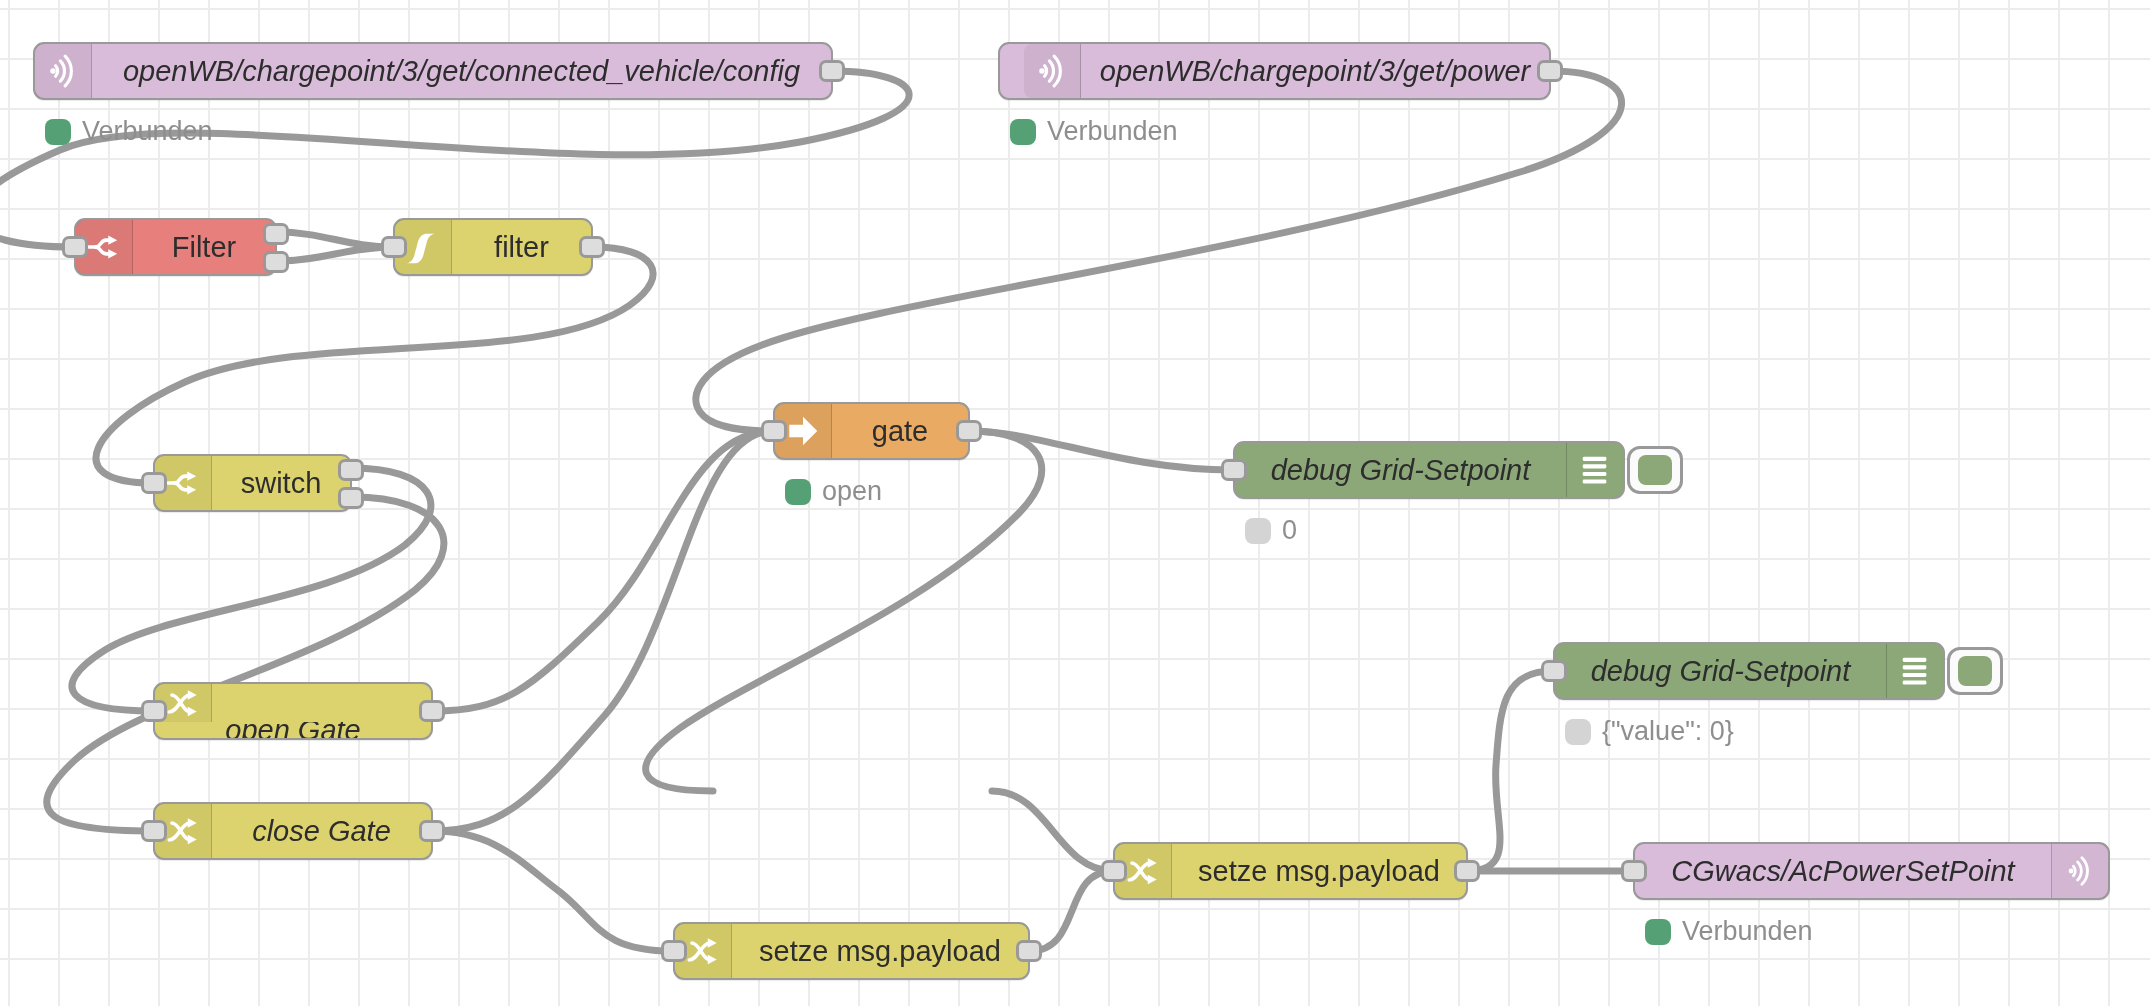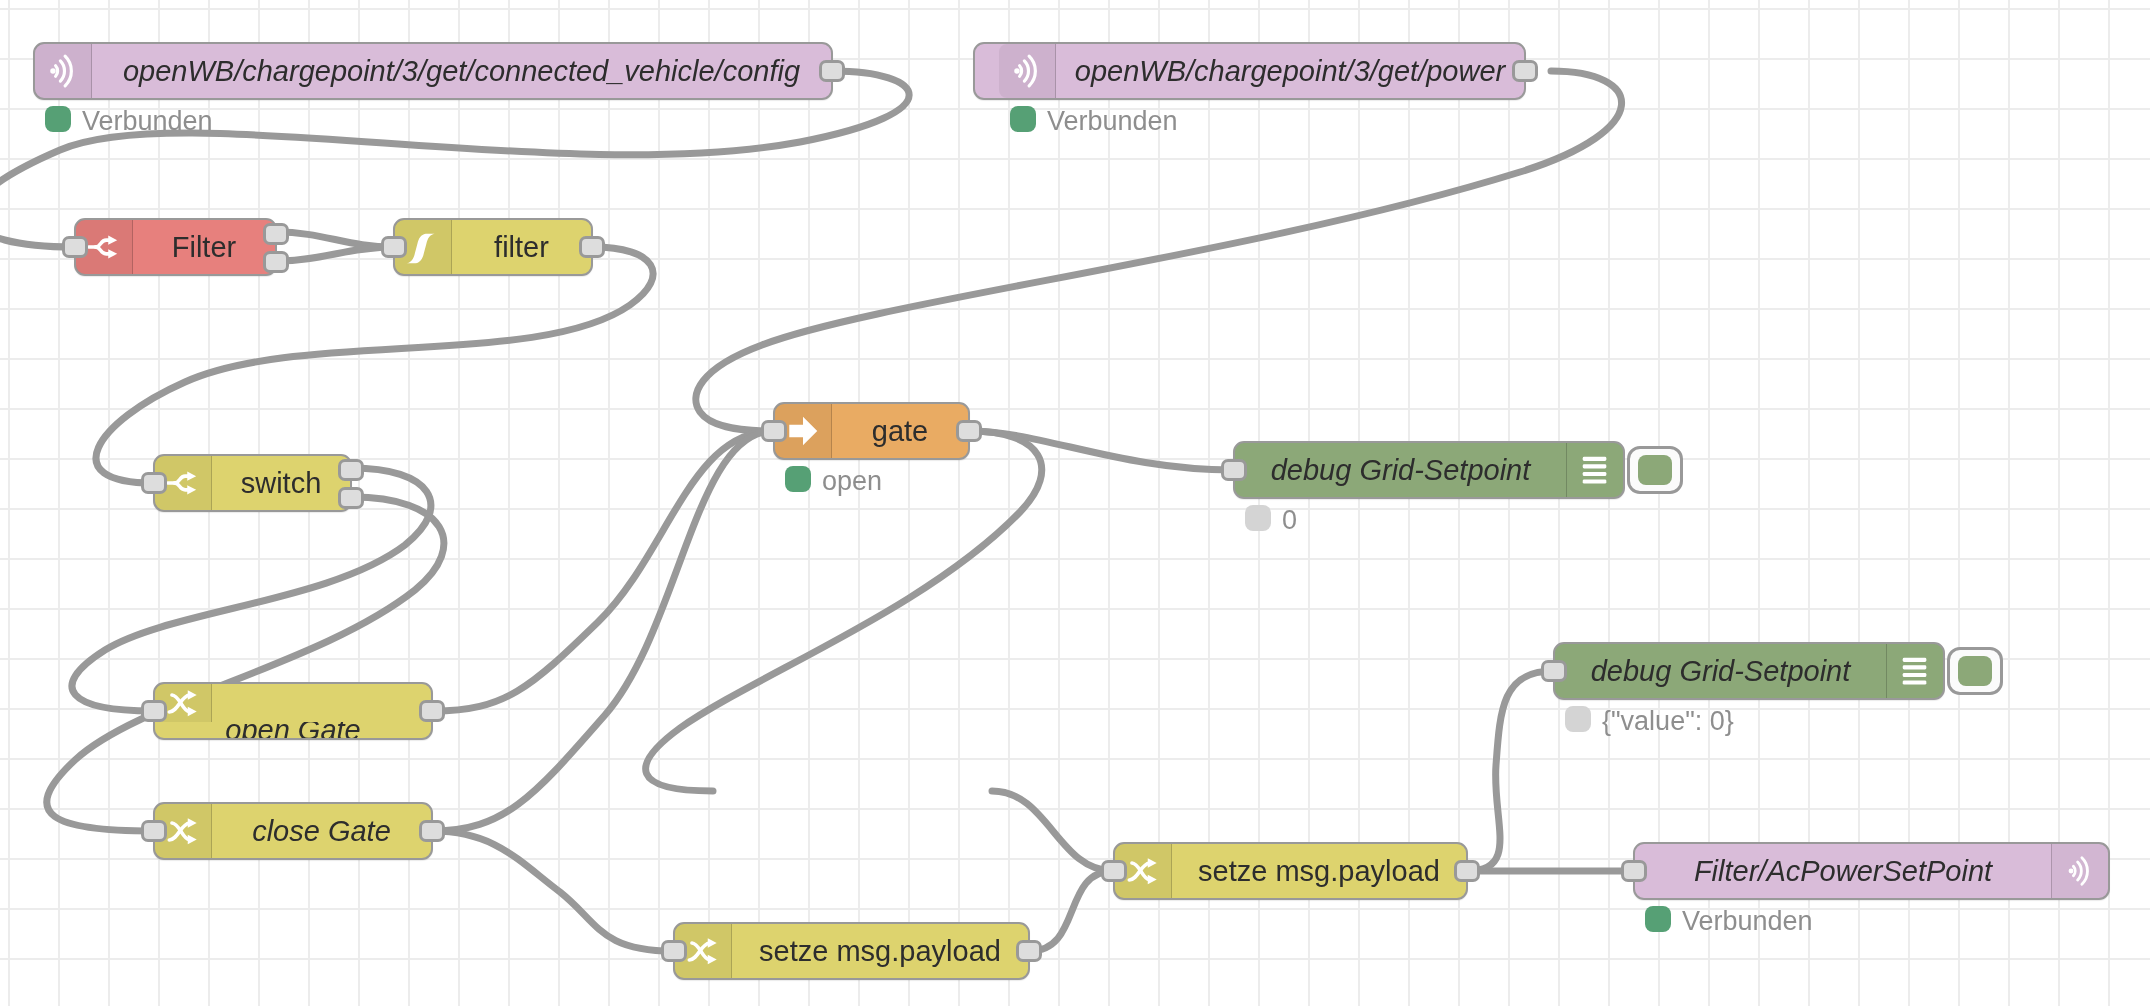--- a/index.html
+++ b/index.html
@@ -40,22 +40,22 @@
   .port{
     position:absolute;width:26px;height:22px;box-sizing:border-box;
     background:#dddddd;border:3px solid #999;border-radius:7px;z-index:3;
   }
   .port.in{left:-14px;top:50%;transform:translateY(-50%);}
   .port.out{right:-14px;top:50%;transform:translateY(-50%);}
   .port.o1{right:-14px;top:3px;}
   .port.o2{right:-14px;top:31px;}
 
   .status{
-    position:absolute;display:flex;align-items:flex-start;gap:11px;
-    font-size:27px;color:#8e8e8e;white-space:nowrap;z-index:2;
+    position:absolute;display:flex;align-items:center;gap:11px;
+    font-size:27px;color:#8e8e8e;white-space:nowrap;z-index:2;margin-top:10px;
   }
   .status .dot{width:26px;height:26px;border-radius:8px;background:#d4d4d4;flex:0 0 auto;}
 
   .toggle{
     position:absolute;width:56px;height:48px;box-sizing:border-box;
     background:#fbfbfb;border:3px solid #999;border-radius:13px;
     display:flex;align-items:center;justify-content:center;z-index:1;
   }
   .toggle .inner{width:34px;height:30px;border-radius:8px;background:#8ca878;}
 </style>
@@ -95,21 +95,21 @@
         </svg>
     </span>
     <span class="label">openWB/chargepoint/3/get/connected_vehicle/config</span>
     <span class="port out"></span>
   </div>
   <div class="status" style="left: 45px; top: 106px;">
     <span class="dot" style="background: rgb(86, 160, 117);"></span>
     <span>Verbunden</span>
   </div>
 
-  <div class="node italic" style="left: 973px; top: 42px; width: 553px; background: rgb(217, 188, 217); padding-left: 24px;">
+  <div class="node italic" style="left: 998px; top: 42px; width: 553px; background: rgb(217, 188, 217); padding-left: 24px;">
     <span class="icon-cell left">
       <svg viewBox="0 0 36 36">
           <g fill="none" stroke="#fff" stroke-width="3" stroke-linecap="round">
             <path d="M11 13 a7.5 7.5 0 0 1 0 10"></path>
             <path d="M15.5 8.5 a13.5 13.5 0 0 1 0 19"></path>
             <path d="M20 4 a19.5 19.5 0 0 1 0 28"></path>
           </g>
           <circle cx="8.5" cy="18" r="2.6" fill="#fff"></circle>
         </svg>
     </span>
@@ -286,21 +286,21 @@
   </div>
   <div class="toggle" style="left: 1947px; top: 647px;">
       <span class="inner"></span>
     </div>
   <div class="status" style="left: 1565px; top: 706px;">
     <span class="dot" style="background: rgb(212, 212, 212);"></span>
     <span>{"value": 0}</span>
   </div>
 
   <div class="node italic" style="left: 1633px; top: 842px; width: 477px; background: rgb(217, 188, 217);">
-    <span class="label">Filter/AcPowerSetPoint</span>
+    <span class="label">CGwacs/AcPowerSetPoint</span>
     <span class="icon-cell right" style="background:rgba(0,0,0,0.03);">
       <svg viewBox="0 0 36 36">
           <g fill="none" stroke="#fff" stroke-width="3" stroke-linecap="round">
             <path d="M11 13 a7.5 7.5 0 0 1 0 10"></path>
             <path d="M15.5 8.5 a13.5 13.5 0 0 1 0 19"></path>
             <path d="M20 4 a19.5 19.5 0 0 1 0 28"></path>
           </g>
           <circle cx="8.5" cy="18" r="2.6" fill="#fff"></circle>
         </svg>
     </span>

